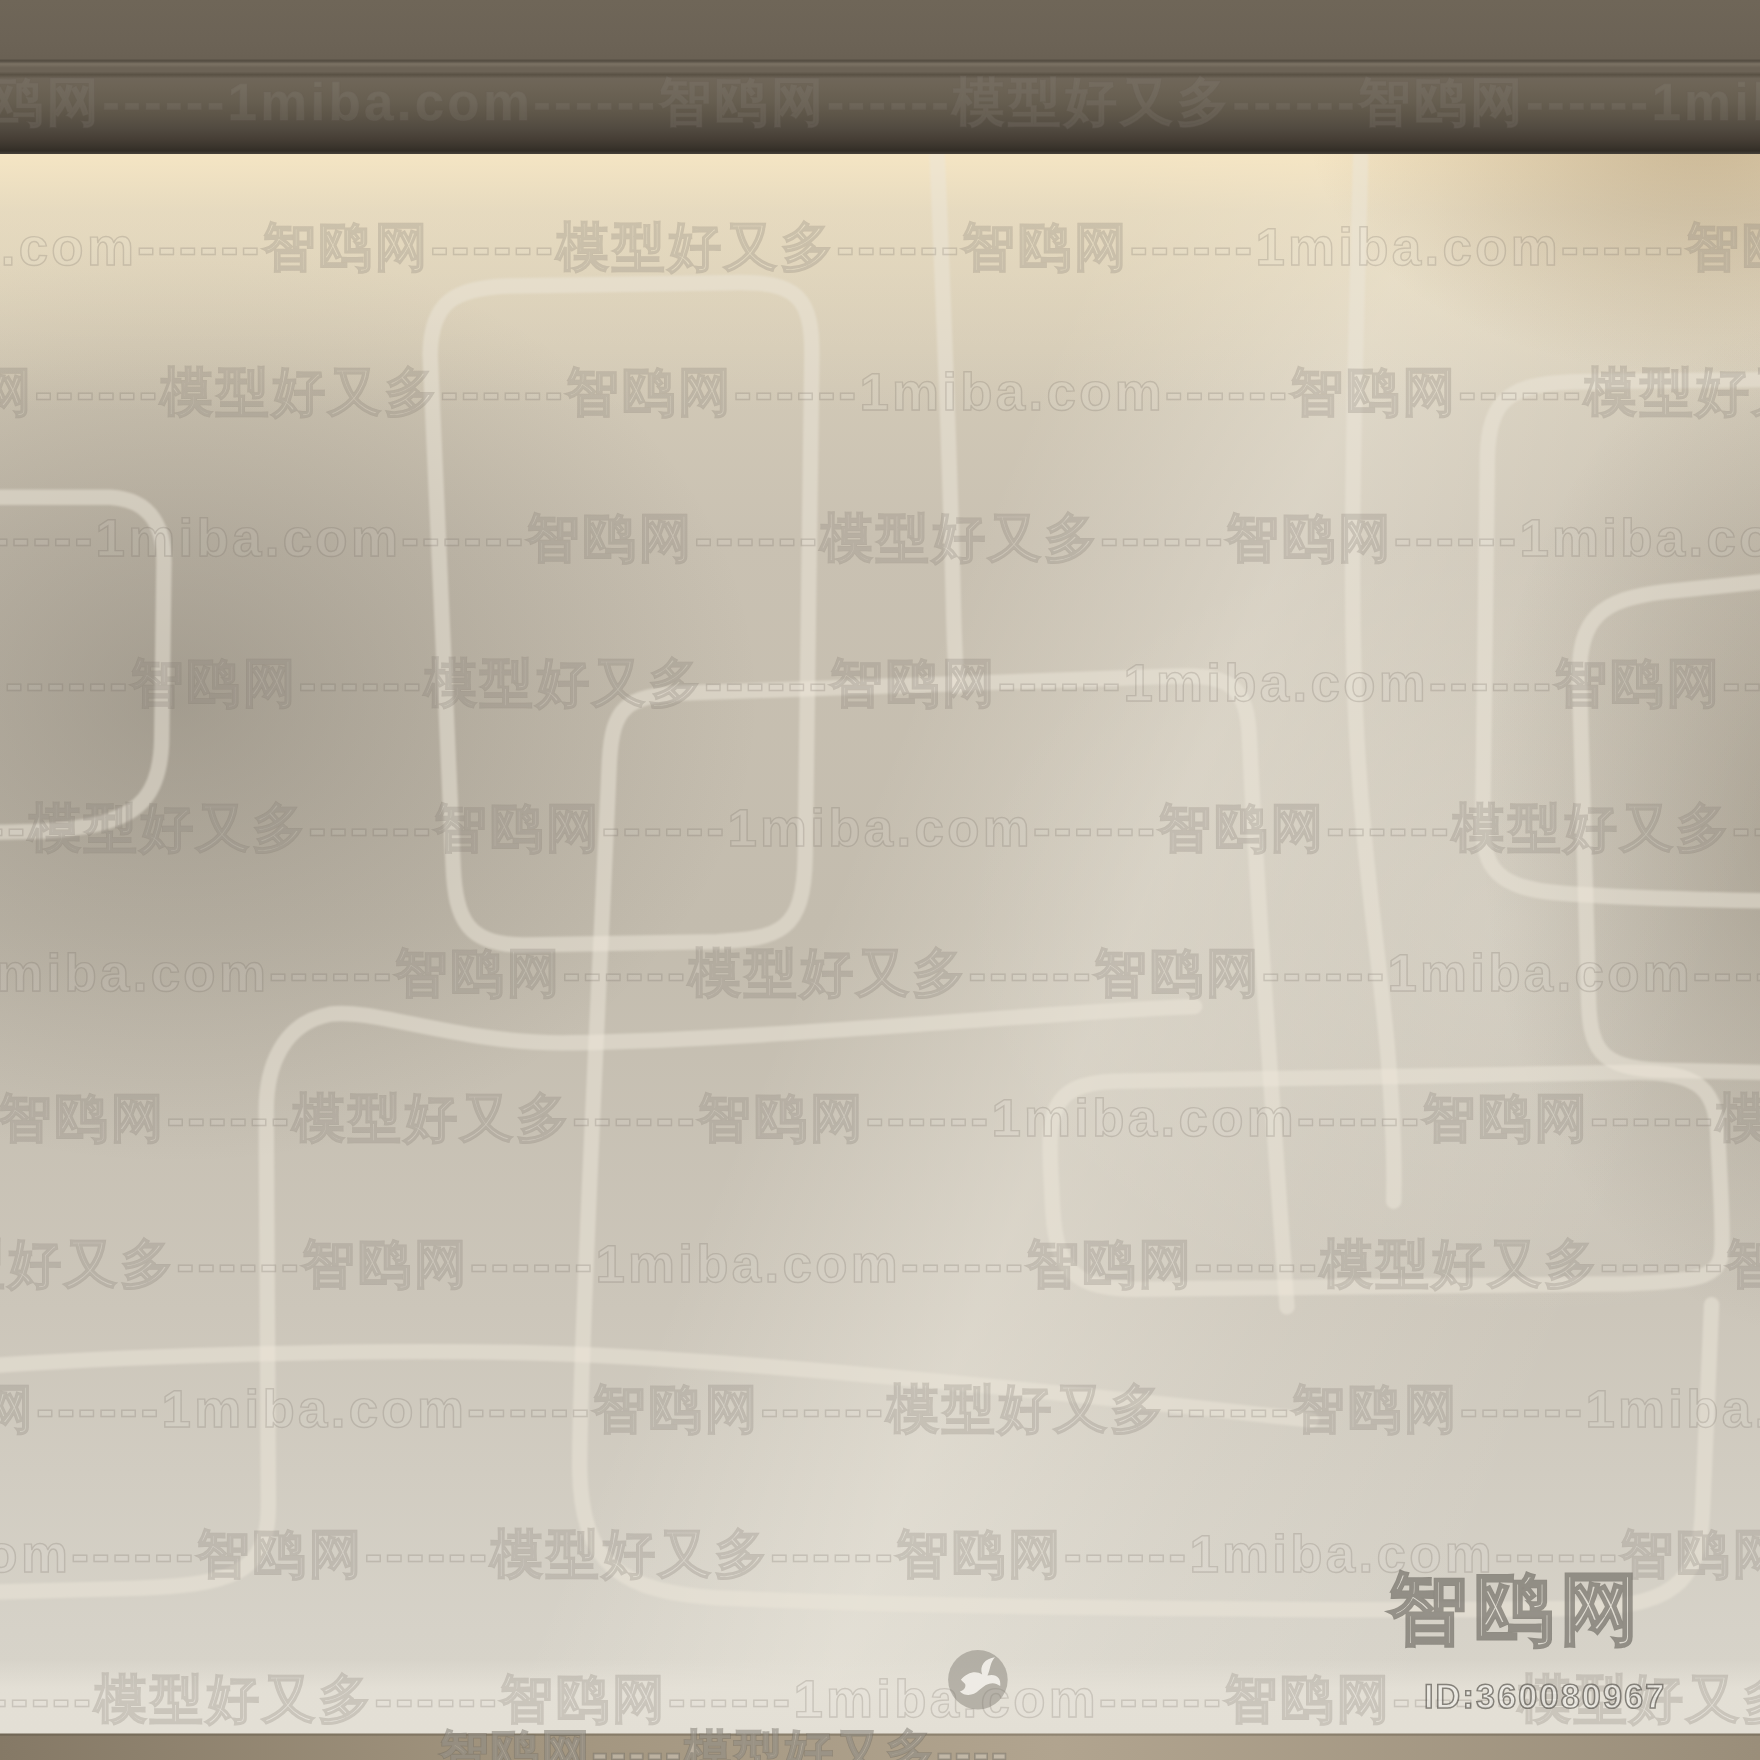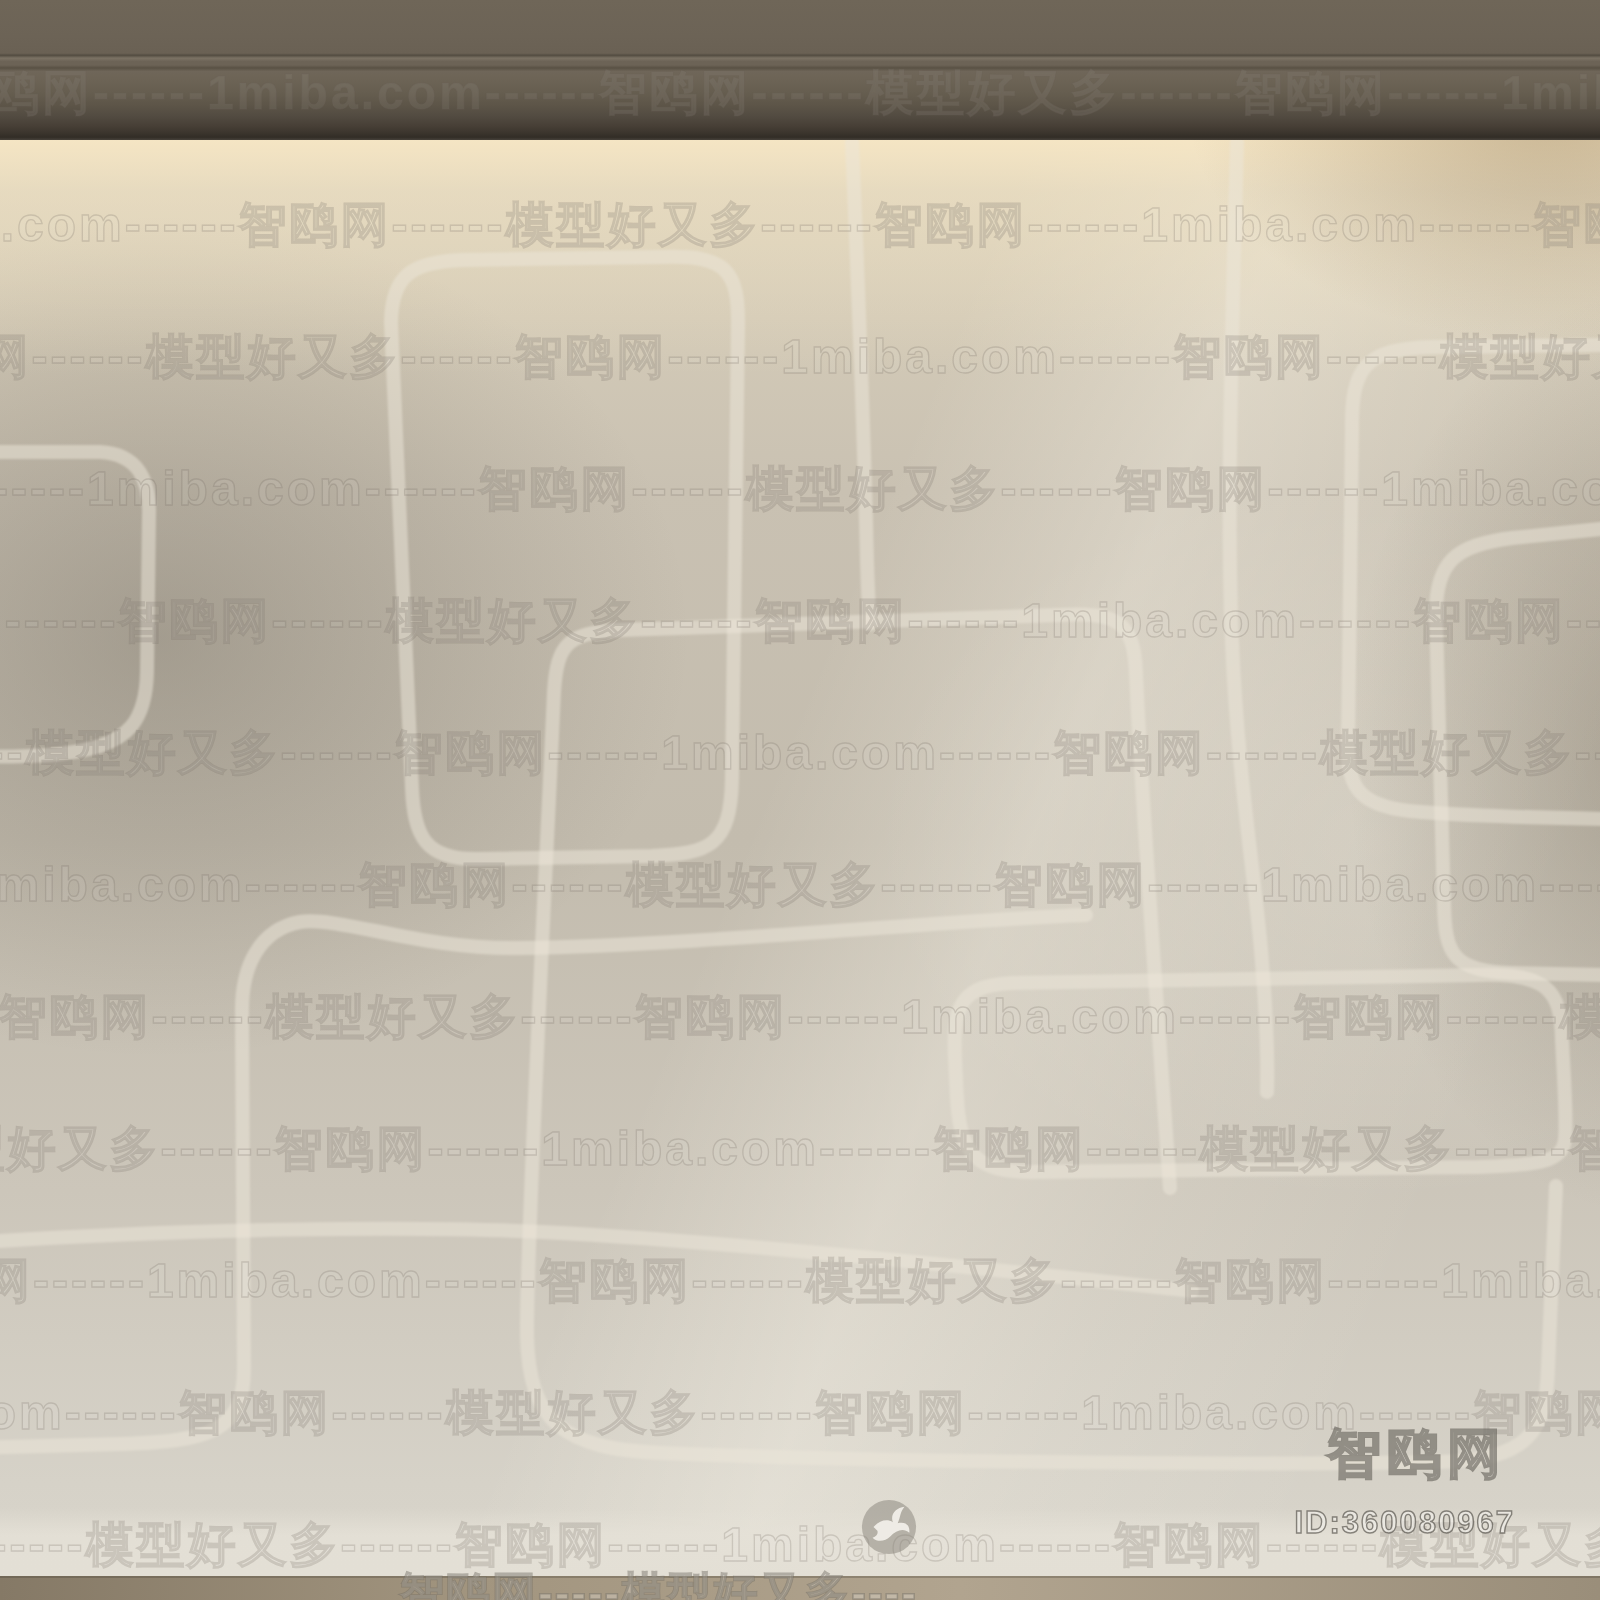--- a/index.html
+++ b/index.html
@@ -78,25 +78,25 @@
   .footer-wm .txt{
     font-size:44px;font-weight:700;letter-spacing:2px;
     color:rgba(238,235,229,.30);
     -webkit-text-stroke:1.5px rgba(110,106,98,.45);
     white-space:nowrap;
   }
 
   
   .corner-wm{position:absolute;right:85px;top:1424px;text-align:right;}
   .corner-wm .brand{
-    font-size:54px;font-weight:700;letter-spacing:6px;
+    font-size:72px;font-weight:700;letter-spacing:6px;
     color:rgba(228,225,218,.38);
     -webkit-text-stroke:2px rgba(85,82,75,.55);
     line-height:1.1;
-    margin-right:8px;
+    margin-right:19px;
   }
   .corner-wm .id{
     margin-top:22px;
     font-size:31px;font-weight:700;letter-spacing:2px;
     color:rgba(242,240,235,.62);
     -webkit-text-stroke:1.4px rgba(66,63,56,.60);
   }
 </style>
 </head>
 <body>

